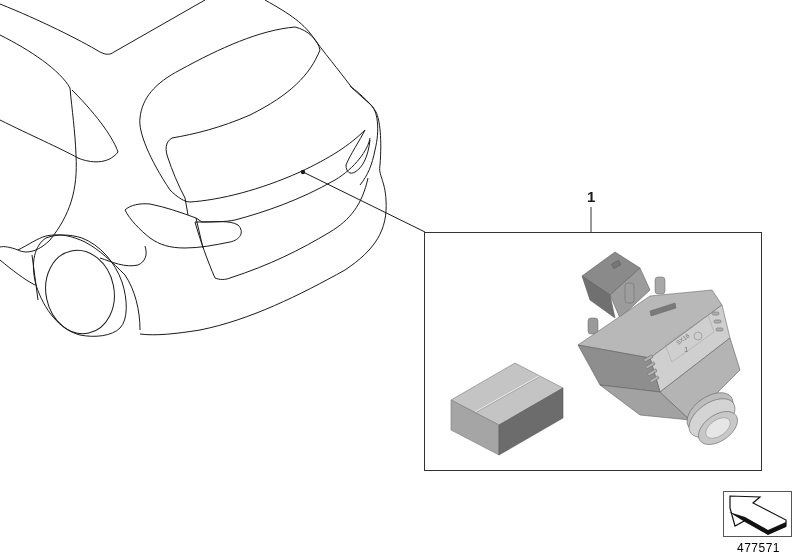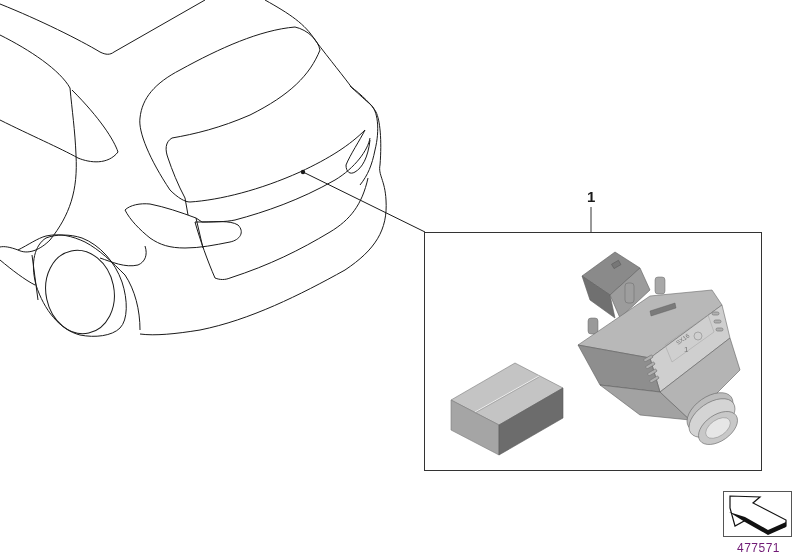--- a/index.html
+++ b/index.html
@@ -1,19 +1,19 @@
 <!DOCTYPE html>
 <html><head>
   <meta charset="utf-8">
   <style>
     html, body { margin: 0; padding: 0; background: #ffffff; }
     body { width: 800px; height: 560px; position: relative; overflow: hidden; font-family: "Liberation Sans", sans-serif; }
     .canvas { position: absolute; left: 0; top: 0; width: 800px; height: 560px; }
     .callout-number { position: absolute; font-family: "Liberation Sans", sans-serif; font-weight: bold; font-size: 15px; color: #1a1a1a; }
-    .diagram-id { position: absolute; font-family: "Liberation Sans", sans-serif; font-size: 12px; color: #701a75; letter-spacing: 0.5px; }
+    .diagram-id { position: absolute; font-family: "Liberation Sans", sans-serif; font-size: 12px; color: #000000; letter-spacing: 0.5px; }
   </style>
 </head>
 <body>
 
 <svg class="canvas" width="800" height="560" viewBox="0 0 800 560" xmlns="http://www.w3.org/2000/svg">
 
   <g fill="none" stroke="#1a1a1a" stroke-width="1">
 
     <path d="M0,4 C40,20 80,40 100,52 C106,55 110,55 114,52 L205,0"></path>
     <path d="M265,0 C290,14 305,24 315,40"></path>

